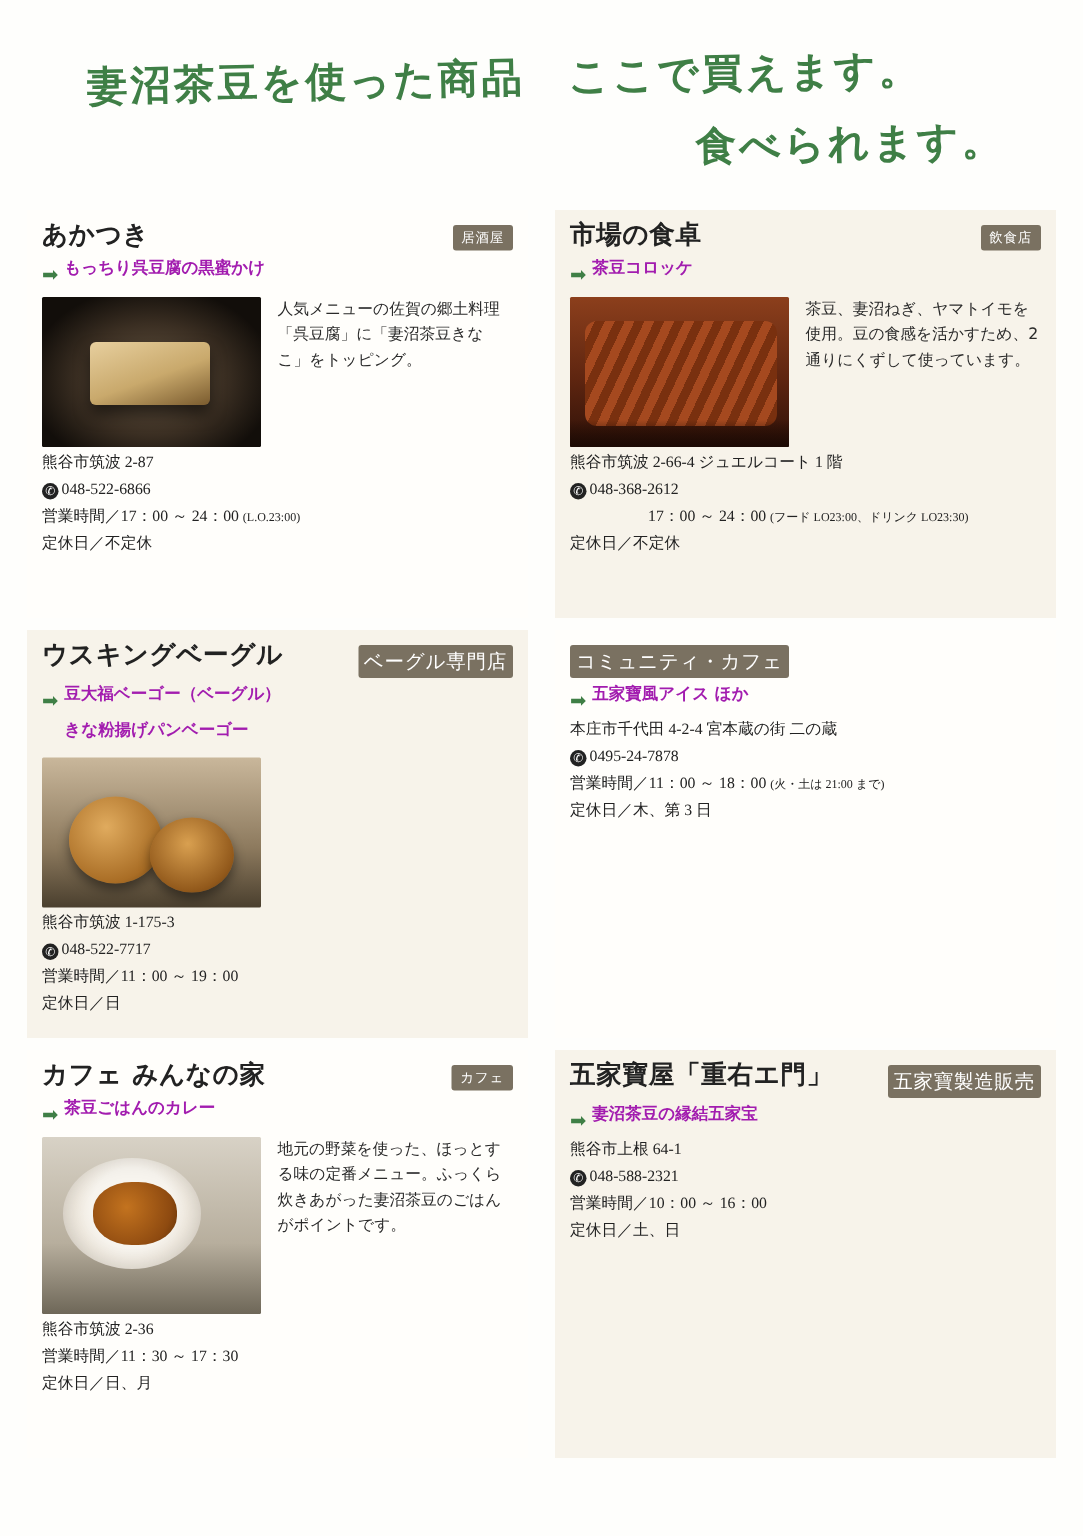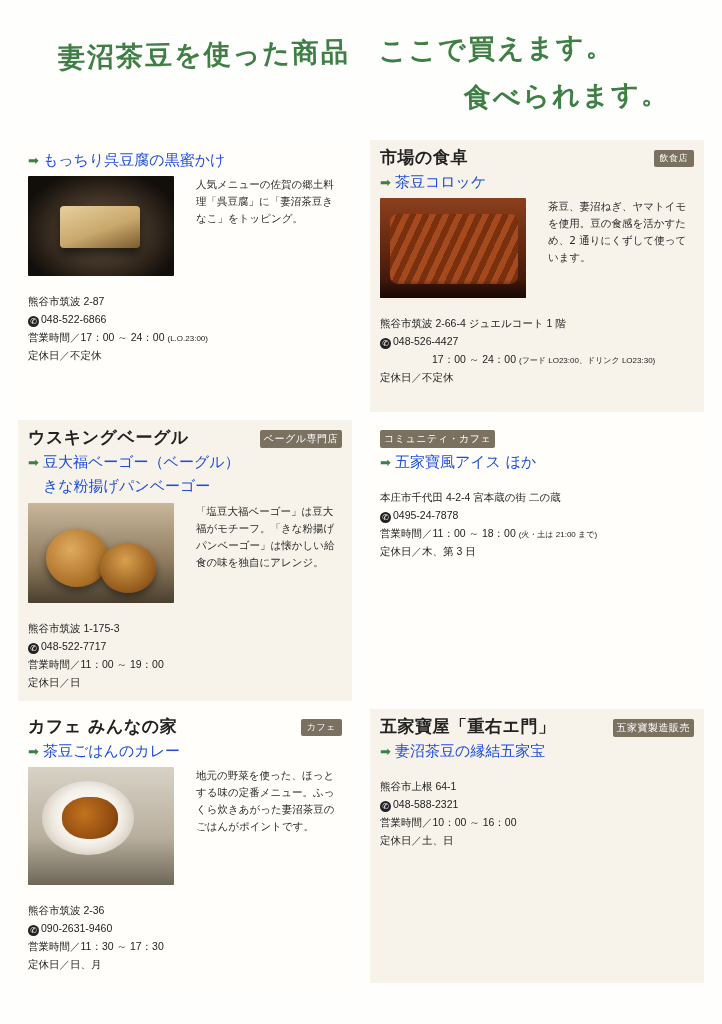--- a/index.html
+++ b/index.html
@@ -83,68 +83,68 @@
     background: #7a7161;
     color: #fff;
     font-size: 9px;
     padding: 2px 6px;
     border-radius: 2px;
     white-space: nowrap;
     margin-top: 4px;
     font-family: "DejaVu Sans", sans-serif;
     letter-spacing: 0.5px;
   }
-  .cat-badge.small { font-size: 10px; padding: 2px 4px; }
+  .cat-badge.small { font-size: 13px; padding: 2px 4px; }
   .item-line {
     display: flex;
     align-items: flex-start;
     margin-top: 4px;
     gap: 4px;
   }
   .arrow {
     color: #3f7f46;
     font-size: 13px;
     line-height: 1.35;
     flex: 0 0 auto;
     margin-top: 2px;
   }
   .item-name {
-    font-size: 15px;
-    font-weight: normal;
-    color: #1d4ed8;
+    font-size: 11px;
+    font-weight: bold;
+    color: #a21caf;
     line-height: 1.35;
     font-family: "DejaVu Sans", sans-serif;
   }
   .body-row {
     display: flex;
-    gap: 22px;
+    gap: 11px;
     margin-top: 6px;
   }
   .photo {
     width: 146px;
     height: 100px;
     flex: 0 0 146px;
     border-radius: 1px;
     position: relative;
     overflow: hidden;
   }
   .photo.tall { height: 118px; }
   .desc {
     font-size: 10.5px;
     line-height: 1.62;
     color: #2a2a2a;
     flex: 1 1 auto;
     font-family: "DejaVu Sans", sans-serif;
   }
   .info {
-    margin-top: 16px;
+    margin-top: 2px;
     font-size: 10.5px;
     line-height: 1.72;
     color: #222;
-    font-family: Liberation Sans, sans-serif;
+    font-family: Liberation Serif, serif;
   }
   .info .small { font-size: 8px; }
   .info .indent { padding-left: 52px; display: block; }
   .tel-icon {
     display: inline-block;
     width: 11px; height: 11px;
     border-radius: 50%;
     background: #222;
     color: #fff;
     font-size: 8px;
@@ -228,20 +228,24 @@
 <div class="page">
 
   <div class="header">
     <div class="head-line1">妻沼茶豆を使った商品　ここで買えます。</div>
     <div class="head-line2">食べられます。</div>
   </div>
 
   <div class="grid">
 
     <div class="card">
+      <div class="card-head">
+        <div class="shop-name">あかつき</div>
+        <div class="cat-badge">居酒屋</div>
+      </div>
       <div class="item-line">
         <span class="arrow">➡</span>
         <span class="item-name">もっちり呉豆腐の黒蜜かけ</span>
       </div>
       <div class="body-row">
         <div class="photo p-kuromitsu"></div>
         <div class="desc">人気メニューの佐賀の郷土料理「呉豆腐」に「妻沼茶豆きなこ」をトッピング。</div>
       </div>
       <div class="info">
         <div>熊谷市筑波 2-87</div>
@@ -259,21 +263,21 @@
       <div class="item-line">
         <span class="arrow">➡</span>
         <span class="item-name">茶豆コロッケ</span>
       </div>
       <div class="body-row">
         <div class="photo p-croquette"></div>
         <div class="desc">茶豆、妻沼ねぎ、ヤマトイモを使用。豆の食感を活かすため、2 通りにくずして使っています。</div>
       </div>
       <div class="info">
         <div>熊谷市筑波 2-66-4 ジュエルコート 1 階</div>
-        <div><span class="tel-icon">✆</span><span>048-526-4427</span></div>
+        <div><span class="tel-icon">✆</span><span>048-368-2612</span></div>
         <div>
             <span class="indent"><span>17：00 ～ 24：00</span> <span class="small">(フード LO23:00、ドリンク LO23:30)</span></span>
           </div>
         <div>定休日／不定休</div>
       </div>
     </div>
 
     <div class="card beige">
       <div class="card-head">
         <div class="shop-name">ウスキングベーグル</div>
@@ -282,21 +286,20 @@
       <div class="item-line">
         <span class="arrow">➡</span>
         <span class="item-name">豆大福ベーゴー（ベーグル）</span>
       </div>
       <div class="item-line">
         <span class="arrow" style="visibility:hidden">➡</span>
         <span class="item-name">きな粉揚げパンベーゴー</span>
       </div>
       <div class="body-row">
         <div class="photo p-bagel"></div>
-        <div class="desc">「塩豆大福ベーゴー」は豆大福がモチーフ。「きな粉揚げパンベーゴー」は懐かしい給食の味を独自にアレンジ。</div>
       </div>
       <div class="info">
         <div>熊谷市筑波 1-175-3</div>
         <div><span class="tel-icon">✆</span><span>048-522-7717</span></div>
         <div><span>営業時間／</span><span>11：00 ～ 19：00</span></div>
         <div>定休日／日</div>
       </div>
     </div>
 
     <div class="card">
@@ -323,21 +326,20 @@
       <div class="item-line">
         <span class="arrow">➡</span>
         <span class="item-name">茶豆ごはんのカレー</span>
       </div>
       <div class="body-row">
         <div class="photo tall p-curry"></div>
         <div class="desc">地元の野菜を使った、ほっとする味の定番メニュー。ふっくら炊きあがった妻沼茶豆のごはんがポイントです。</div>
       </div>
       <div class="info">
         <div>熊谷市筑波 2-36</div>
-        <div><span class="tel-icon">✆</span><span>090-2631-9460</span></div>
         <div><span>営業時間／</span><span>11：30 ～ 17：30</span></div>
         <div>定休日／日、月</div>
       </div>
     </div>
 
     <div class="card beige">
       <div class="card-head">
         <div class="shop-name">五家寶屋「重右エ門」</div>
         <div class="cat-badge small">五家寶製造販売</div>
       </div>

